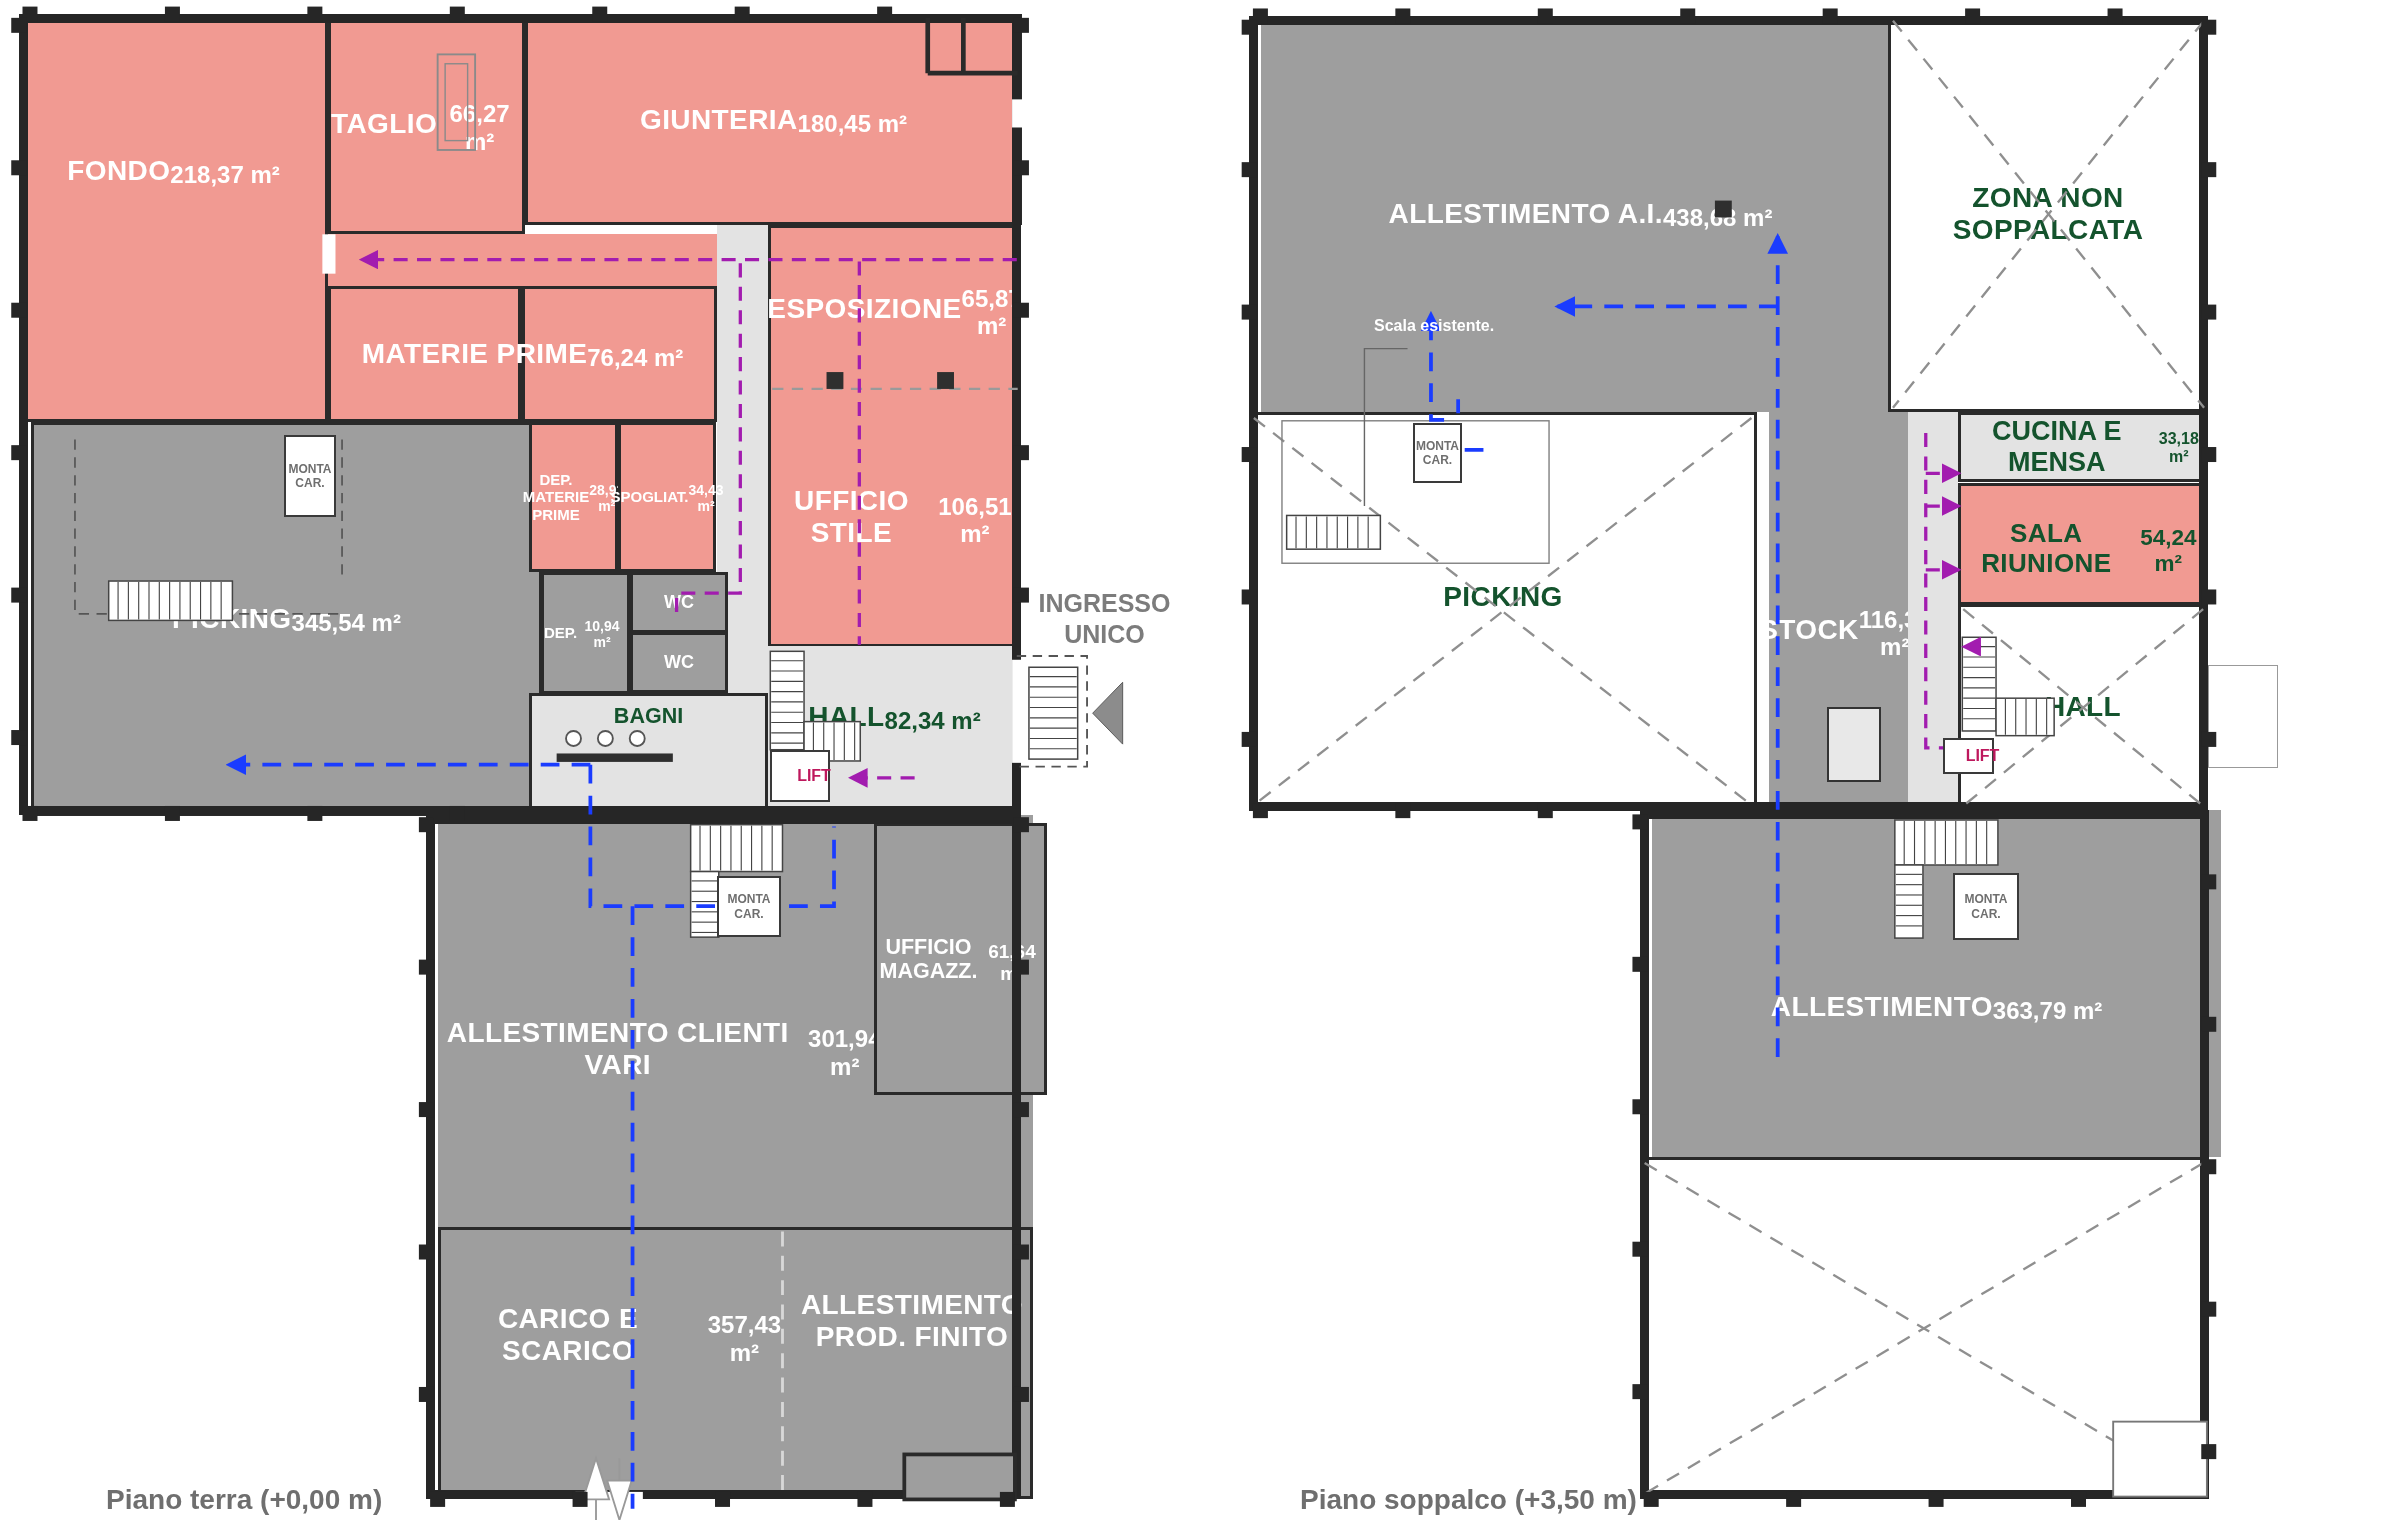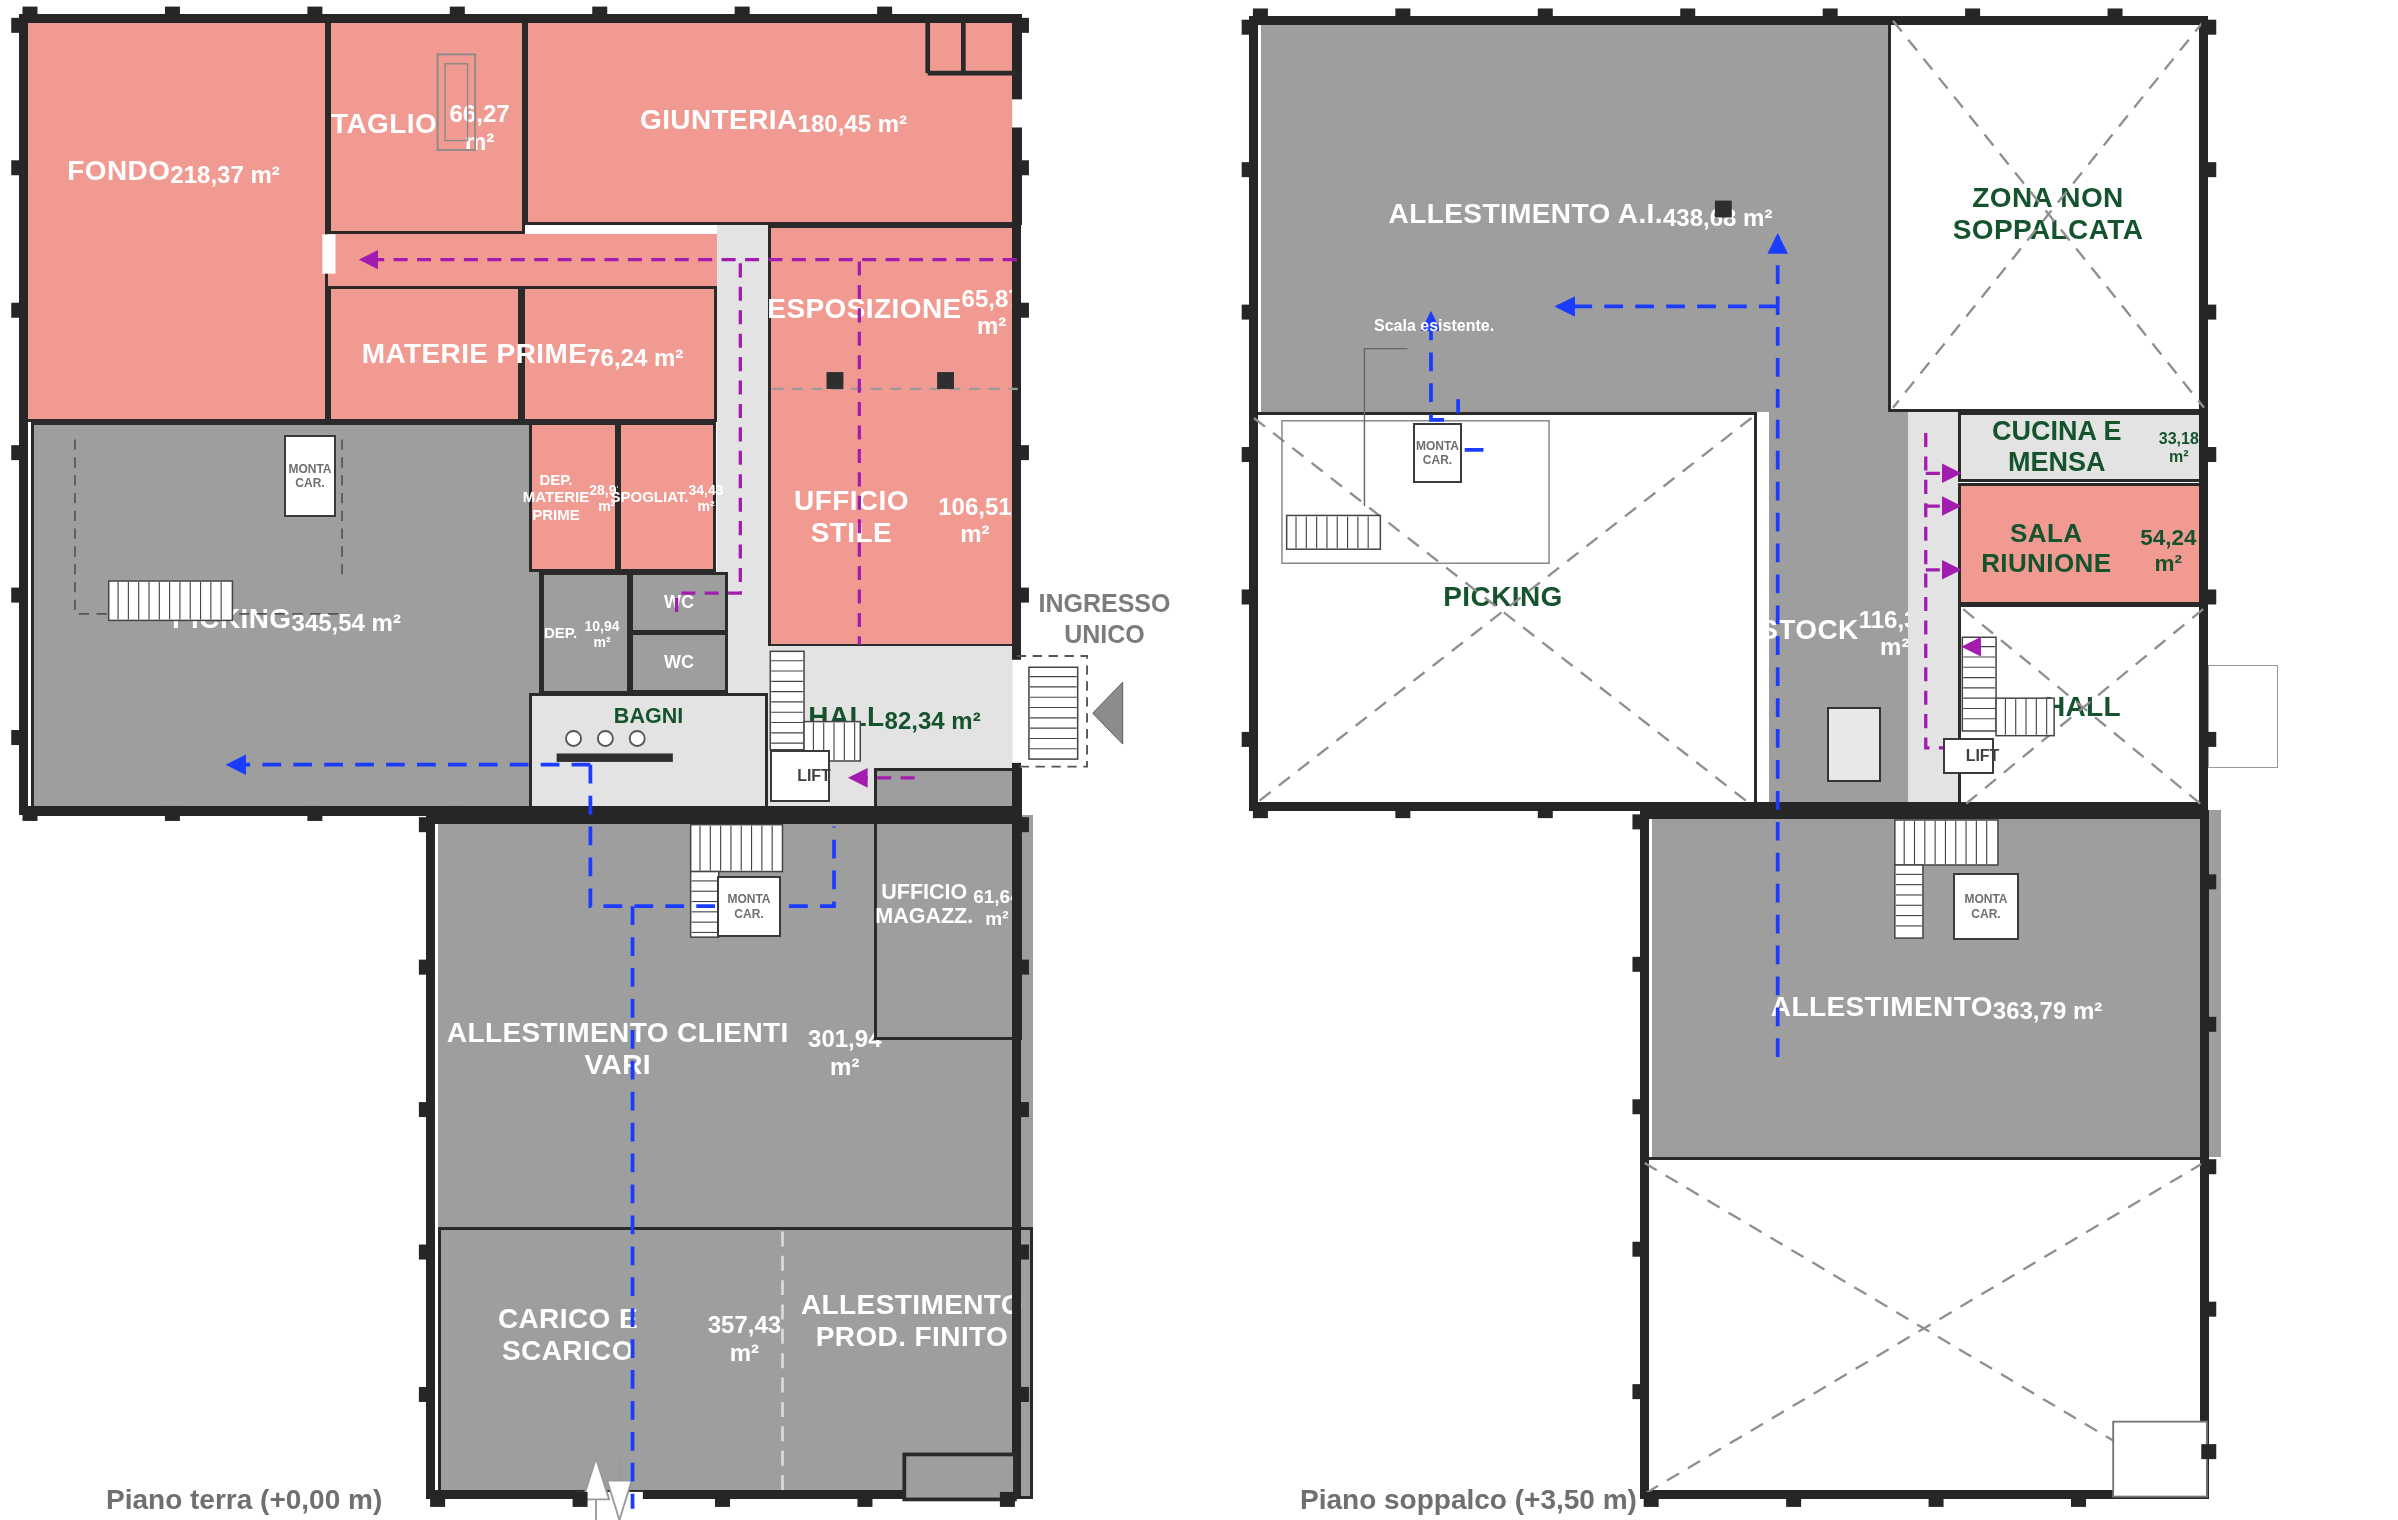--- a/index.html
+++ b/index.html
@@ -28,21 +28,21 @@
   .s3 .rn { font-size:15px; }
   .s3 .ra { font-size:14px; margin-top:3.7px; }
   .s5 .rn { font-size:18px; }
   .iwall { position:absolute; top:0; bottom:0; width:6.6px; background:#2a2a2a; }
   .mcar {
     position:absolute; background:#fff; border:2.8px solid #3a3a3a; color:#6f6f6f;
     font-weight:700; font-size:12px; line-height:1.2; display:flex;
     align-items:center; justify-content:center; text-align:center; z-index:6;
   }
   .liftbox {
-    position:absolute; background:#fff; border:2.8px solid #3a3a3a; color:#404040;
+    position:absolute; background:#fff; border:2.8px solid #3a3a3a; color:#be185d;
     font-weight:700; font-size:16px; display:flex; align-items:center;
     justify-content:center; z-index:6;padding-left:28px;
   }
   .wcsm { position:absolute; background:#e8e8e8; border:2.8px solid #333; z-index:6; }
   .balc { position:absolute; background:#fff; border:1.9px solid #999; }
   .glabel { position:absolute; color:#7c7c7c; font-weight:700; font-size:25px;
             text-align:center; line-height:1.25; z-index:7; }
   .caption { position:absolute; color:#6f6f6f; font-weight:700; font-size:28px; z-index:7; }
   .note { position:absolute; color:#ffffff; font-weight:600; font-size:16px; z-index:7; }
   .per { position:absolute; border:9.4px solid #262626; pointer-events:none; z-index:4; }
@@ -125,21 +125,21 @@
     <div class="room light s1 tg" style="left:768px;top:646px;width:253px;height:169px;padding-bottom:28px">
       <div class="rn">HALL</div>
       <div class="ra">82,34 m²</div>
     </div>
 
     <div class="room gray s1 tw" style="left:426px;top:815px;width:595px;height:412px;padding-right:141px;padding-top:56px">
       <div class="rn">ALLESTIMENTO CLIENTI VARI</div>
       <div class="ra">301,94 m²</div>
     </div>
 
-    <div class="room gray walled s2 tw" style="left:862px;top:768px;width:148px;height:272px">
+    <div class="room gray walled s2 tw" style="left:862px;top:823px;width:173px;height:272px">
       <div class="rn" style="width:122px">UFFICIO MAGAZZ.</div>
       <div class="ra">61,64 m²</div>
     </div>
 
     <div class="room gray walled s1 tw" style="left:426px;top:1227px;width:356px;height:272px;border-right:none;padding-bottom:56px">
       <div class="rn">CARICO E SCARICO</div>
       <div class="ra">357,43 m²</div>
     </div>
 
     <div class="room gray walled s1 tw" style="left:782px;top:1227px;width:239px;height:272px;border-left:none;padding-bottom:84px">

